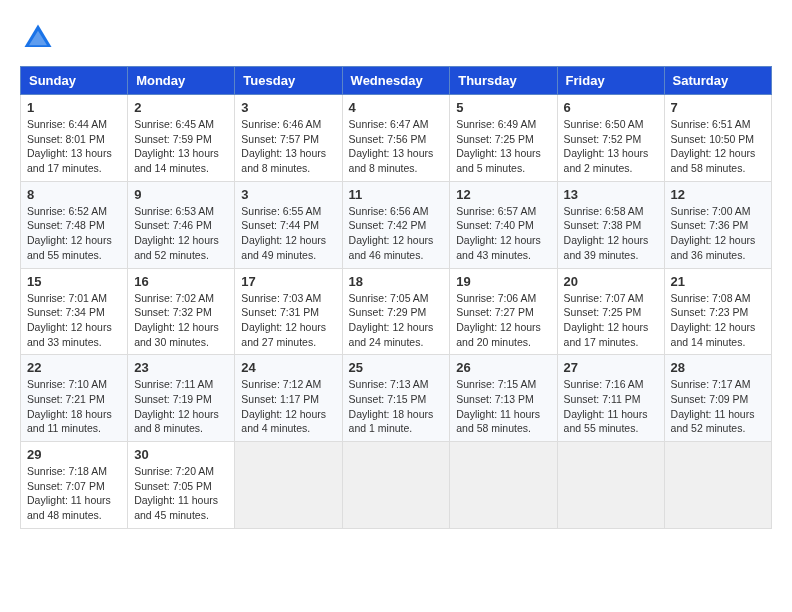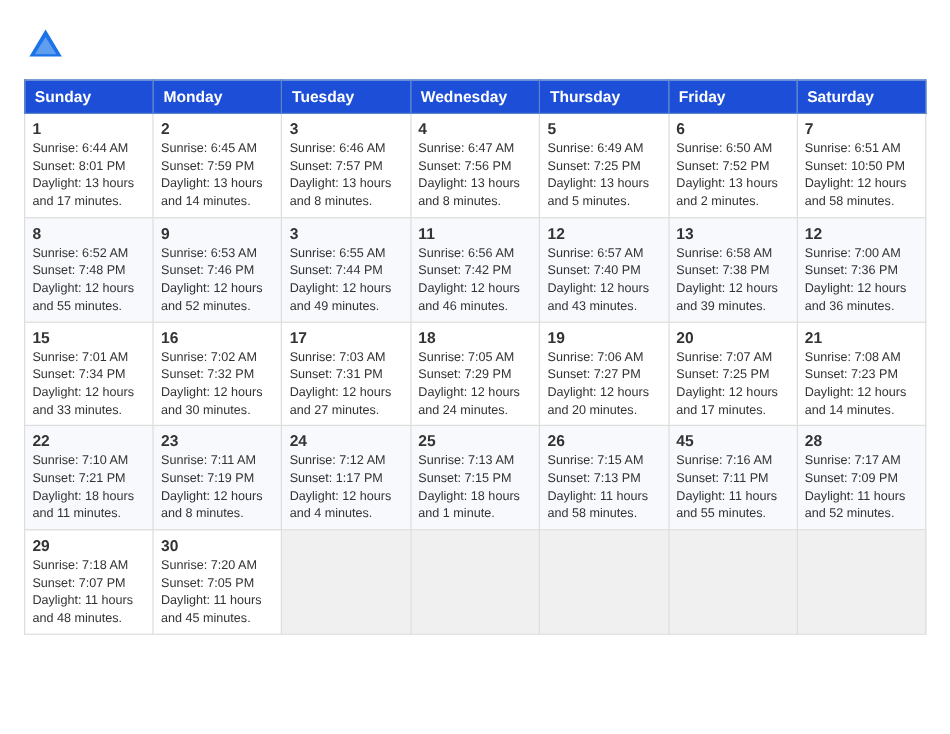--- a/index.html
+++ b/index.html
@@ -325,21 +325,21 @@
         </td>
         <td>
         <span class="day-num">26</span>
         <div class="day-info">
           <span>Sunrise: 7:15 AM</span><br>
           <span>Sunset: 7:13 PM</span><br>
           <span>Daylight: 11 hours and 58 minutes.</span>
         </div>
         </td>
         <td>
-        <span class="day-num">45</span>
+        <span class="day-num">27</span>
         <div class="day-info">
           <span>Sunrise: 7:16 AM</span><br>
           <span>Sunset: 7:11 PM</span><br>
           <span>Daylight: 11 hours and 55 minutes.</span>
         </div>
         </td>
         <td>
         <span class="day-num">28</span>
         <div class="day-info">
           <span>Sunrise: 7:17 AM</span><br>

